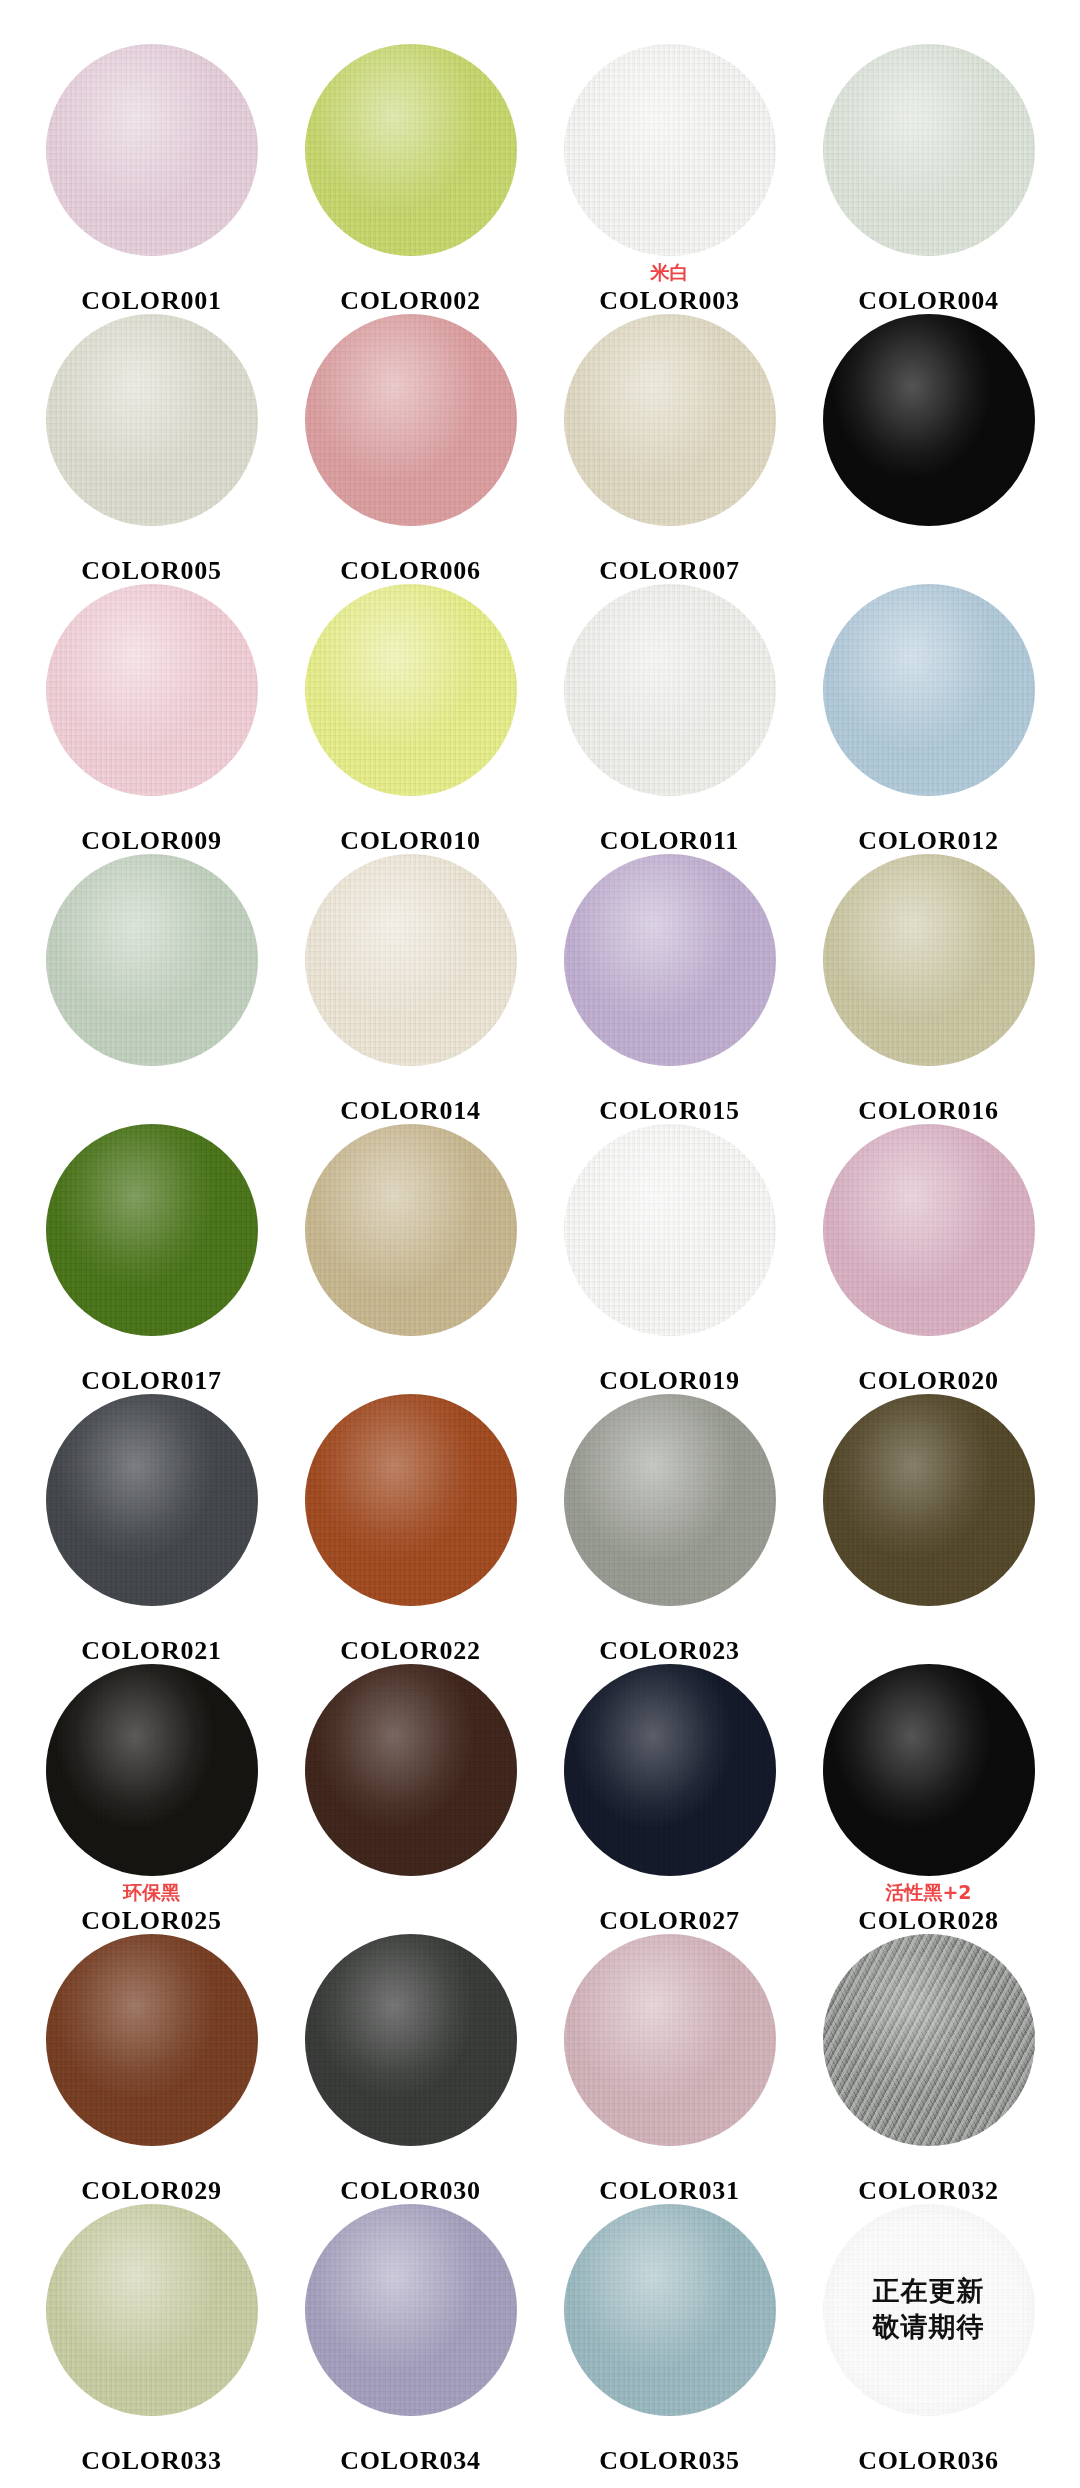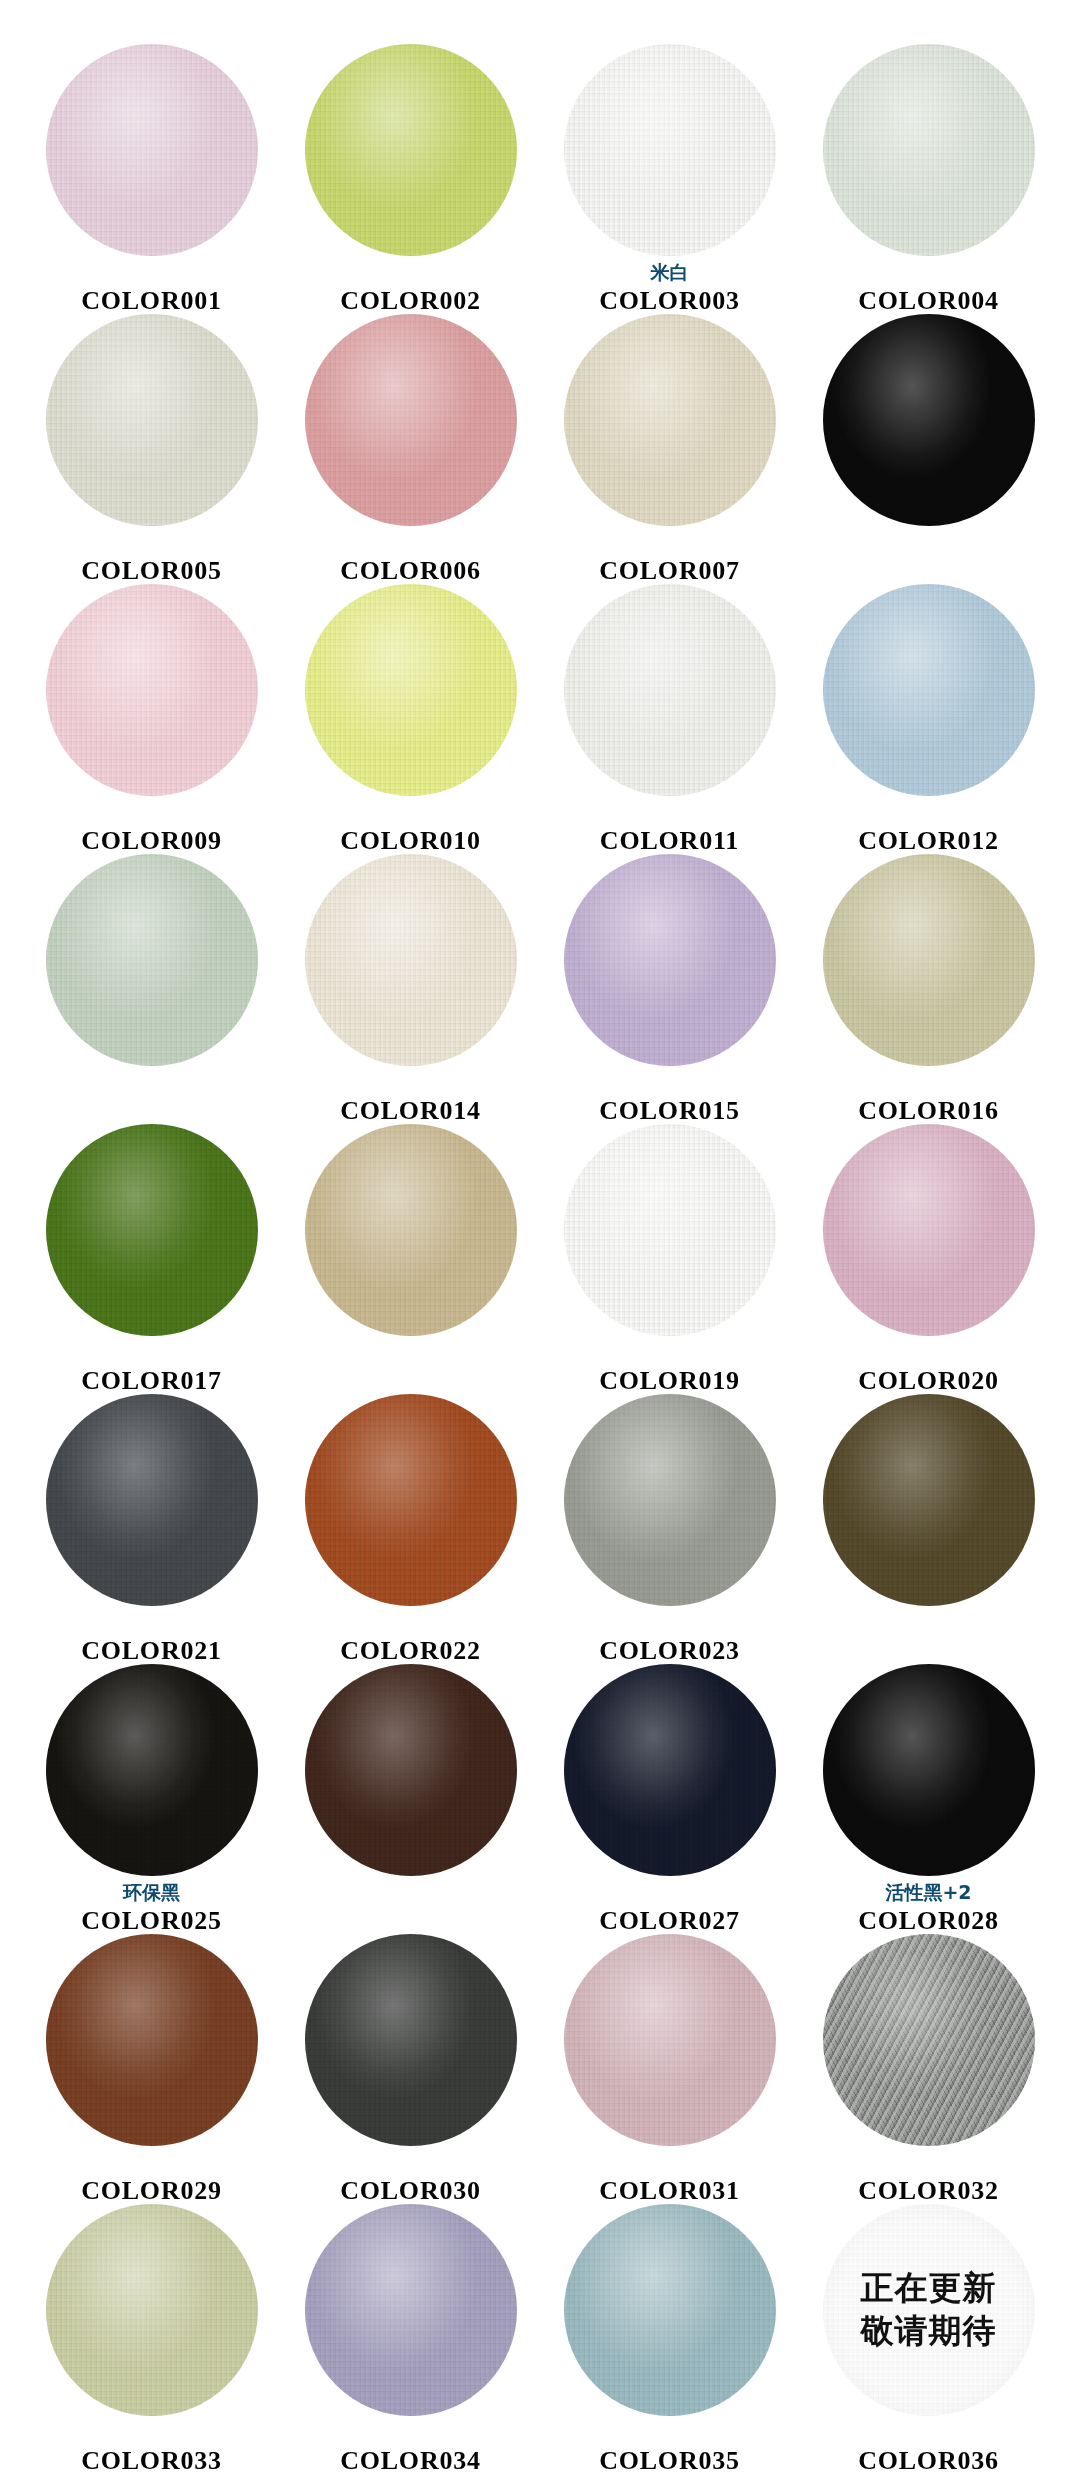--- a/index.html
+++ b/index.html
@@ -147,42 +147,42 @@
   .placeholder-text {
     position: absolute;
     inset: 0;
     display: flex;
     flex-direction: column;
     align-items: center;
     justify-content: center;
     gap: 4px;
     z-index: 5;
     font-family: Liberation Sans, sans-serif;
-    font-size: 33px;
+    font-size: 27px;
     font-weight: 700;
     color: #111111;
     letter-spacing: 1px;
     line-height: 1.18;
     pointer-events: none;
   }
 
   .swatch-captions {
     width: 100%;
     text-align: center;
     margin-top: 6px;
     display: flex;
     flex-direction: column;
     align-items: center;
   }
 
   .swatch-note {
     font-family: "DejaVu Sans", "Liberation Sans", sans-serif;
     font-size: 19px;
     font-weight: 700;
-    color: #0c4a6e;
+    color: #ef4444;
     line-height: 1.15;
     height: 23px;
     white-space: nowrap;
   }
 
   .swatch-note:empty {
     height: 23px;
   }
 
   .swatch-code {

